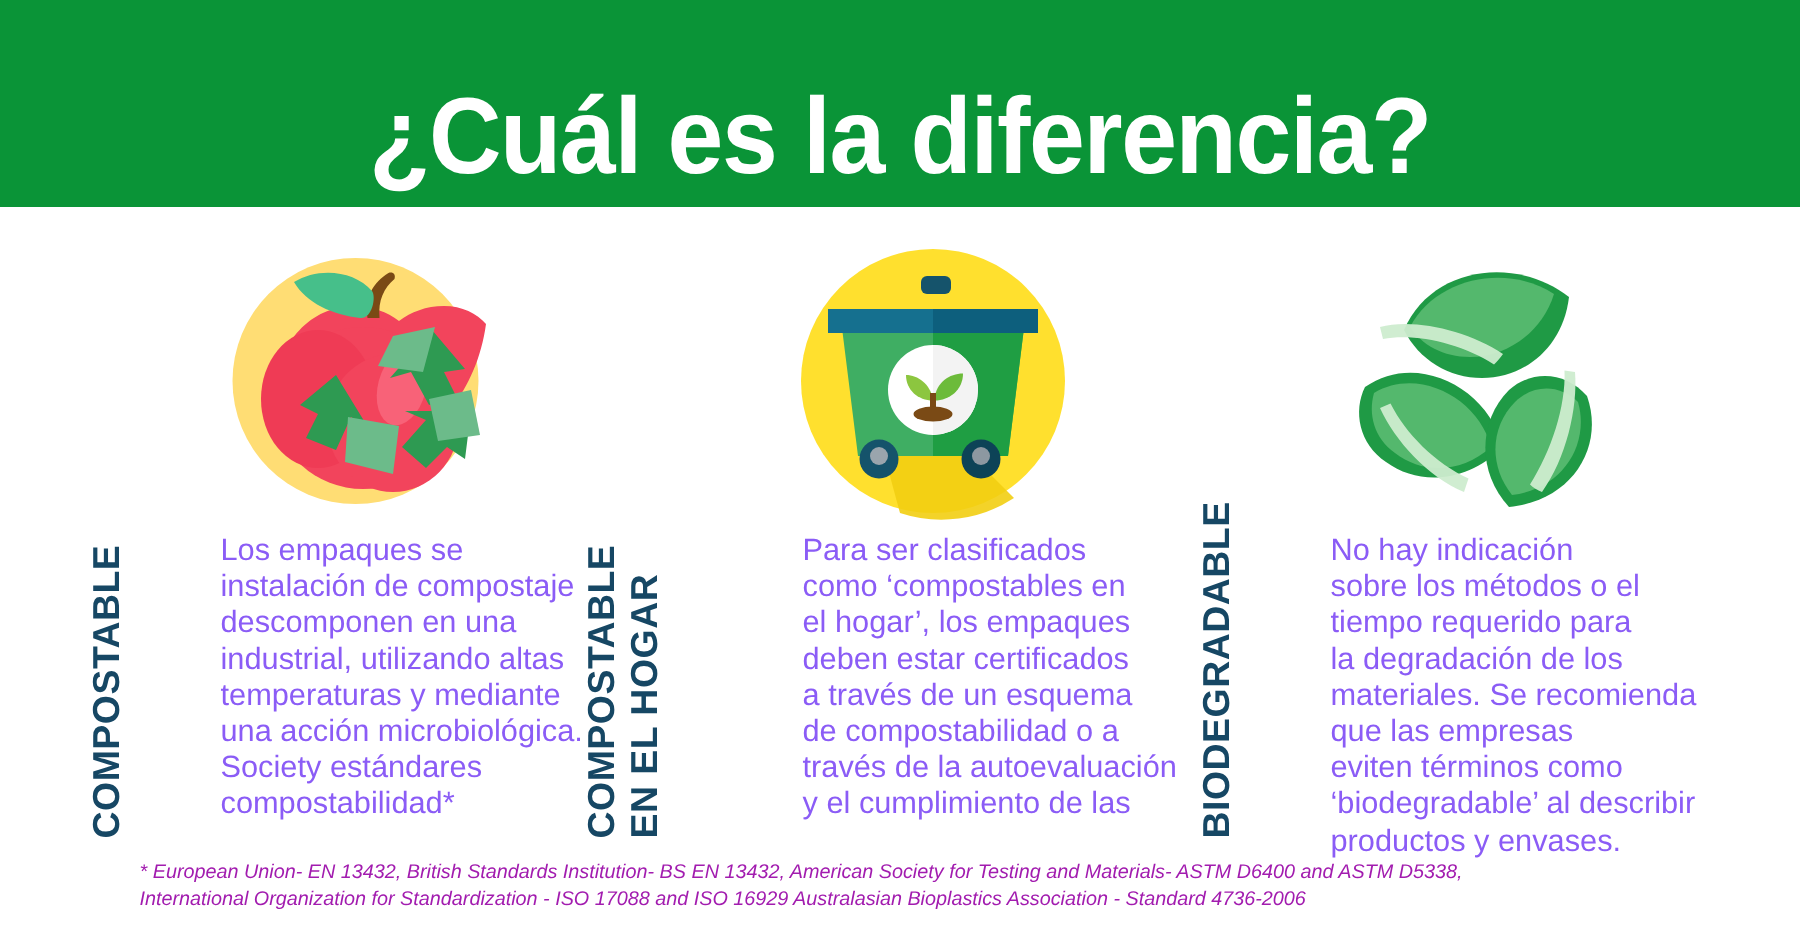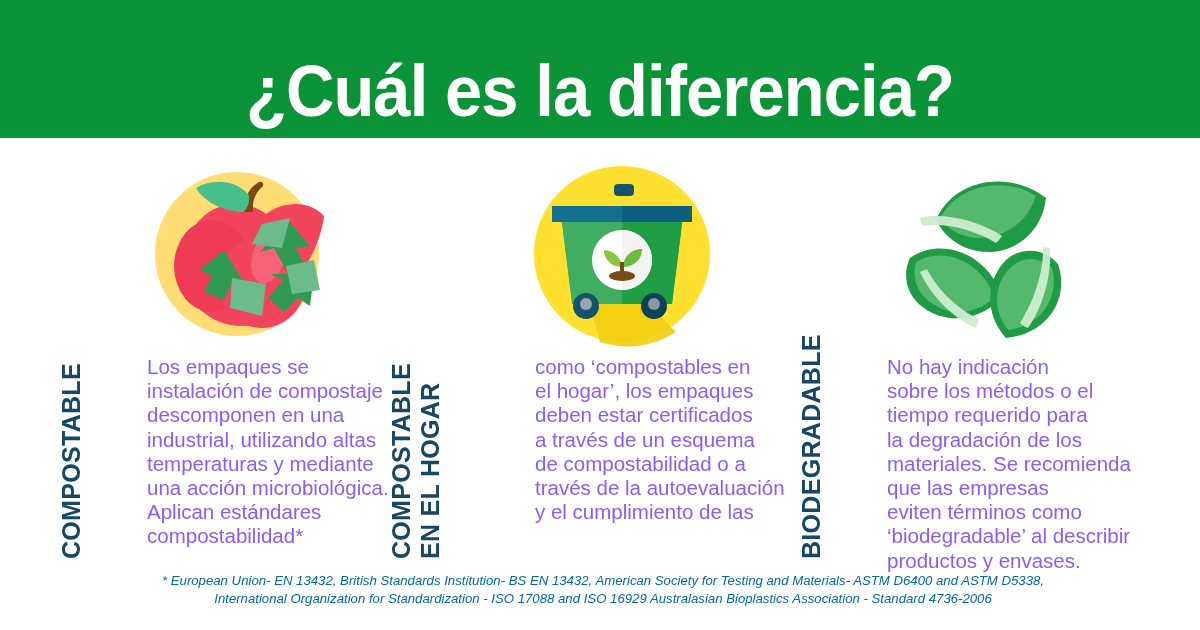--- a/index.html
+++ b/index.html
@@ -104,26 +104,25 @@
   .col-2 .body-copy { left: 90px; }
   .col-3 .body-copy { left: 62px; }
   .body-copy .tline { display: block; white-space: nowrap; }
 
   
   .footnote {
     position: absolute;
     left: 93px;
     top: 572px;
     width: 1020px;
-    color: #0369a1;
+    color: #a21caf;
     font-style: italic;
     font-size: 13.2px;
     line-height: 17.5px;
     font-family: "Liberation Sans", "DejaVu Sans", sans-serif;
-    text-align: center;
   }
   .footnote .fline { display: block; white-space: nowrap; }
 
   svg { display: block; overflow: visible; }
 </style>
 </head>
 <body>
 
 <div class="header-band"></div>
 <div class="page-title">¿Cuál es la diferencia?</div>
@@ -164,21 +163,21 @@
       </svg>
     </div>
 
     <div class="body-copy">
       <span class="tline">Los empaques se</span>
       <span class="tline">instalación de compostaje</span>
       <span class="tline">descomponen en una</span>
       <span class="tline">industrial, utilizando altas</span>
       <span class="tline">temperaturas y mediante</span>
       <span class="tline">una acción microbiológica.</span>
-      <span class="tline">Aplican estándares</span>
+      <span class="tline">Society estándares</span>
       <span class="tline">compostabilidad*</span>
     </div>
   </div>
 
   <div class="col col-2">
 
     <div class="vlabel two-line">
       <span class="vline">COMPOSTABLE</span>
       <span class="vline">EN EL HOGAR</span>
     </div>
@@ -207,20 +206,21 @@
         <path d="M92 68 a30 30 0 0 1 0 60 z" fill="#f3f3f3"></path>
 
         <path d="M92 104 c-2 -10 -10 -16 -18 -16 c0 10 8 17 18 17 z" fill="#8cc63f"></path>
         <path d="M93 104 c1 -11 10 -17 19 -17 c0 11 -9 18 -19 18 z" fill="#6cbb3a"></path>
         <rect x="90" y="100" width="4" height="12" fill="#7a4a15"></rect>
         <ellipse cx="92" cy="114" rx="13" ry="5" fill="#7a4a15"></ellipse>
       </svg>
     </div>
 
     <div class="body-copy">
+      <span class="tline">Para ser clasificados</span>
       <span class="tline">como ‘compostables en</span>
       <span class="tline">el hogar’, los empaques</span>
       <span class="tline">deben estar certificados</span>
       <span class="tline">a través de un esquema</span>
       <span class="tline">de compostabilidad o a</span>
       <span class="tline">través de la autoevaluación</span>
       <span class="tline">y el cumplimiento de las</span>
     </div>
   </div>
 

